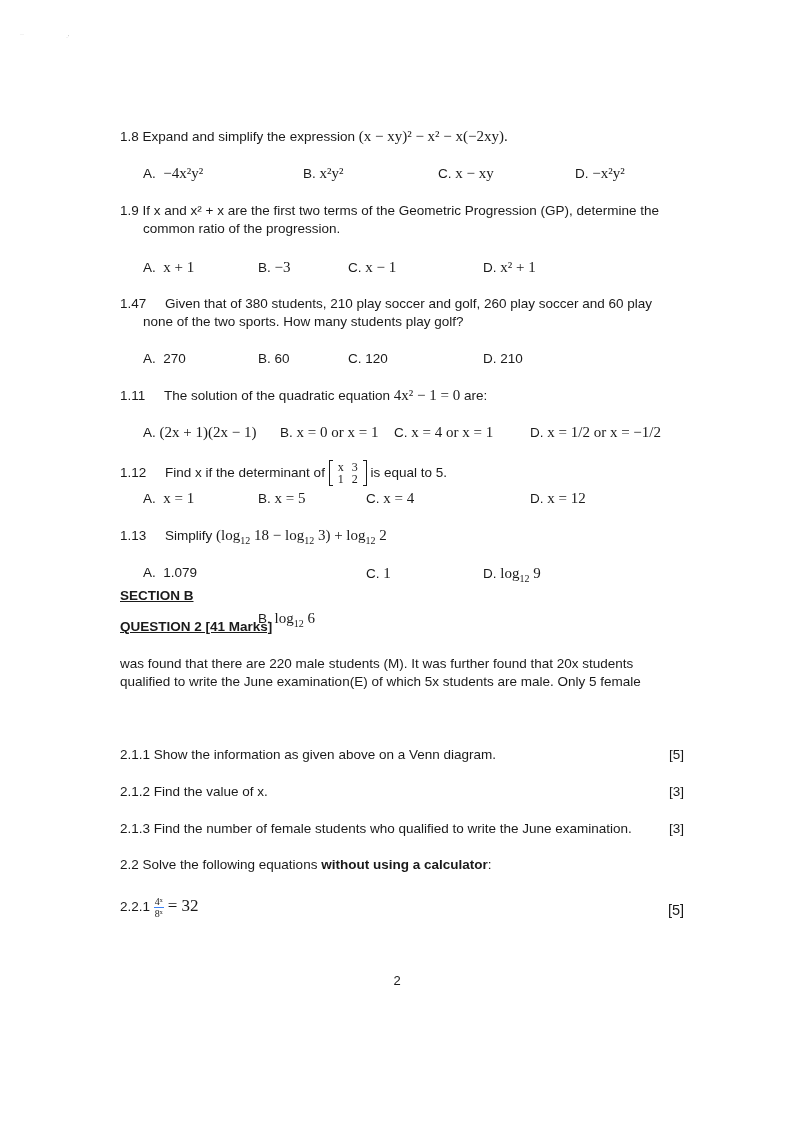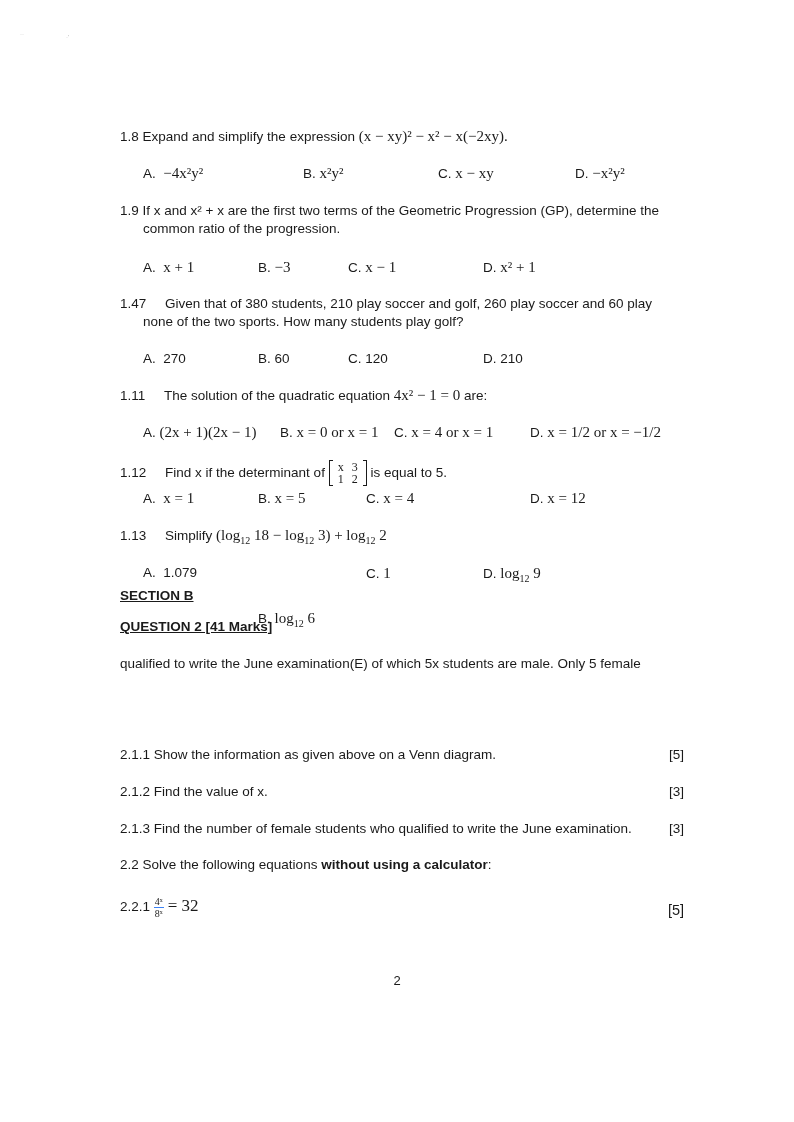--- a/index.html
+++ b/index.html
@@ -113,20 +113,21 @@
   <div class="opt" style="left:143px;top:565px;"><span>A.</span>&nbsp;&nbsp;<span>1.079</span></div>
   <div class="opt" style="left:258px;top:565px;margin-top:45px;"><span>B.</span> <span class="math"><span>log</span><sub>12</sub> <span>6</span></span></div>
   <div class="opt" style="left:366px;top:565px;"><span>C.</span> <span class="math">1</span></div>
   <div class="opt" style="left:483px;top:565px;"><span>D.</span> <span class="math"><span>log</span><sub>12</sub> <span>9</span></span></div>
 </div>
 
 <div class="abs q u" style="top:588px;">SECTION B</div>
 <div class="abs q u" style="top:619px;">QUESTION 2 [41 Marks]</div>
 
 <div class="abs q" style="top:655px;line-height:18px;">
+  <div>was found that there are 220 male students (M). It was further found that 20x students</div>
   <div>qualified to write the June examination(E) of which 5x students are male. Only 5 female</div>
 </div>
 
 <div class="abs q" style="top:747px;">2.1.1 Show the information as given above on a Venn diagram.</div>
 <div class="marks" style="top:747px;">[5]</div>
 
 <div class="abs q" style="top:784px;">2.1.2 Find the value of x.</div>
 <div class="marks" style="top:784px;">[3]</div>
 
 <div class="abs q" style="top:821px;">2.1.3 Find the number of female students who qualified to write the June examination.</div>

